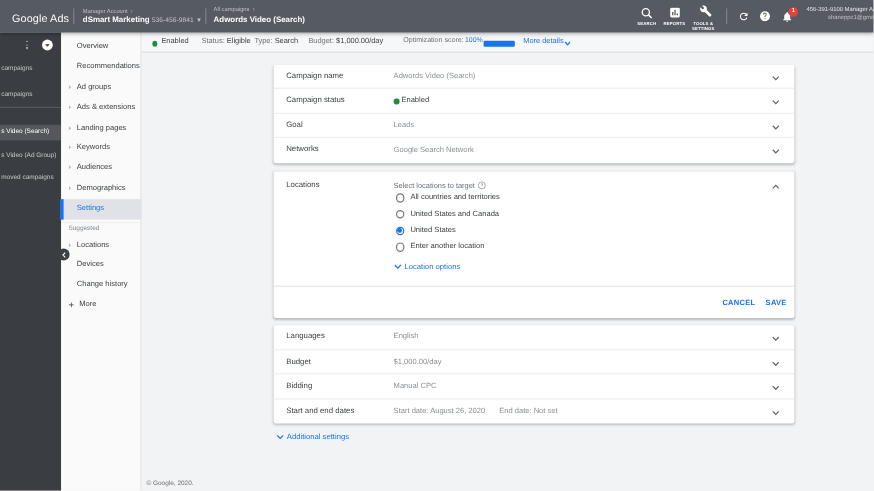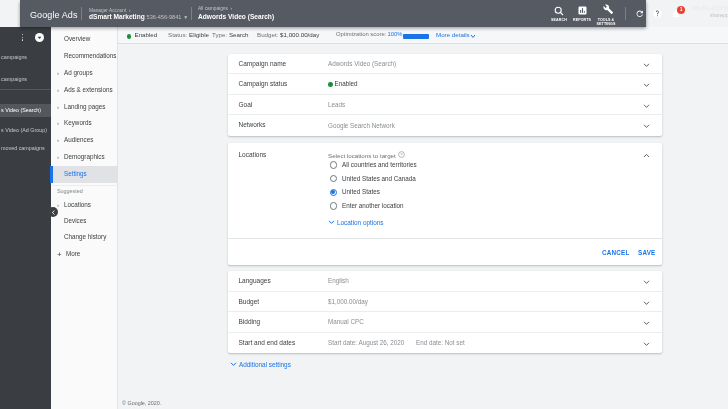--- a/index.html
+++ b/index.html
@@ -2,21 +2,21 @@
 <html><head>
 <meta charset="utf-8">
 <style>
   * { margin:0; padding:0; box-sizing:border-box; }
   html,body { width:728px; height:409px; overflow:hidden; }
   body { font-family:"Liberation Sans", sans-serif; position:relative; background:#f1f3f4; }
   .abs { position:absolute; }
   .nowrap { white-space:nowrap; }
 
   
-  #topbar { left:0; top:0; width:626px; height:27px; background:#565a62; box-shadow:0 1.5px 3.5px rgba(0,0,0,.4); z-index:30;margin-left:20px; }
+  #topbar { left:0; top:0; width:728px; height:27px; background:#565a62; box-shadow:0 1.5px 3.5px rgba(0,0,0,.4); z-index:30; }
   .tb-div { position:absolute; width:1px; background:#7d8187; }
   #logo { position:absolute; left:10px; top:10.7px; color:#fdfdfd; font-size:9px; font-weight:400; letter-spacing:.1px; line-height:1; }
   .crumb-small { color:#c0c3c7; font-size:4.8px; }
   .crumb-big { color:#fff; font-size:6.6px; font-weight:bold; }
   .crumb-num { color:#c0c3c7; font-size:5.6px; font-weight:normal; }
 
   .tb-ic-label { position:absolute; color:#fff; font-size:3.6px; font-weight:bold; text-align:center; letter-spacing:.1px; line-height:1.15; }
 
   
   #darkpanel { left:0; top:27px; width:51px; height:382px; background:#3a3e42; overflow:hidden; }

